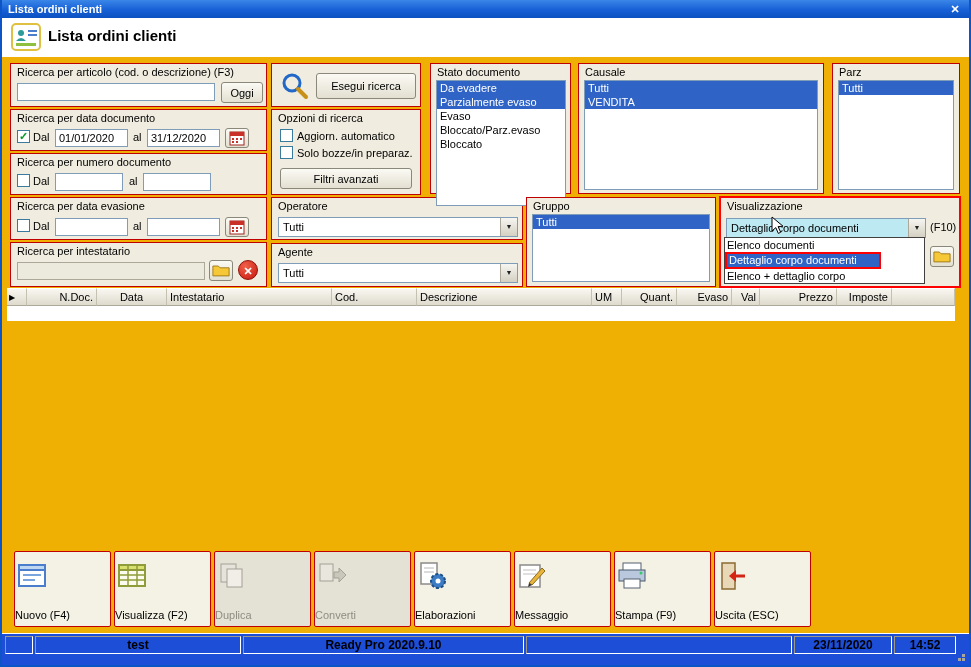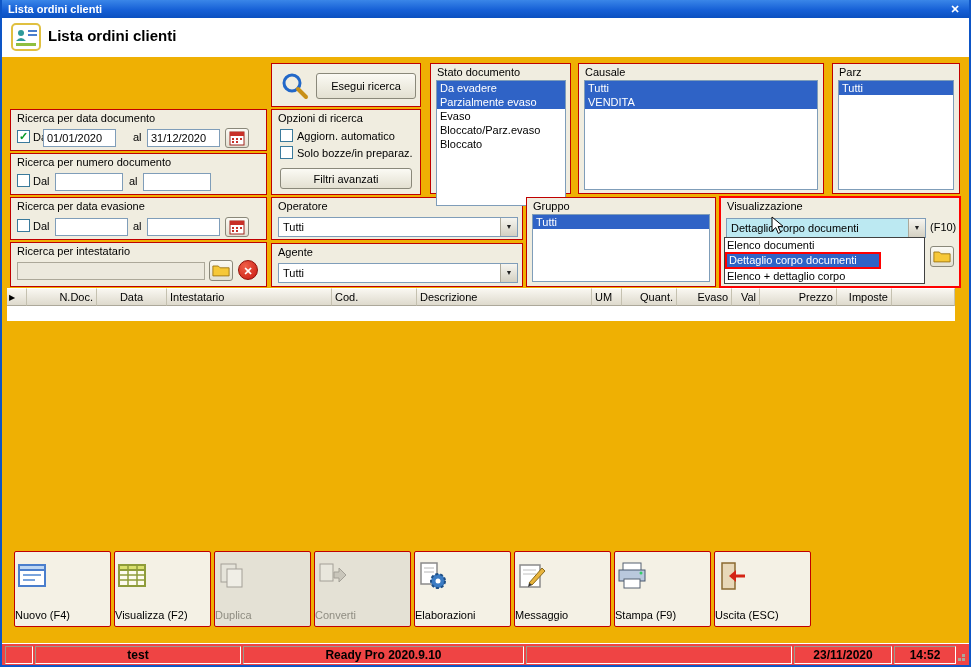--- a/index.html
+++ b/index.html
@@ -60,21 +60,21 @@
   .th.r{text-align:right}.th.c{text-align:center}
   .emptyrow{position:absolute;left:5px;top:306px;width:948px;height:15px;background:#fff}
   
   .tbtn{position:absolute;top:551px;width:97px;height:76px;background:#F4F1E5;
         border:1px solid #C00000;border-radius:2px;text-align:left}
   .tbtn.disabled{background:#E4E1D5}
   .tbtn.disabled .tlabel{color:#8F8D82}
   .ticon{margin-top:7px}
   .tlabel{position:absolute;bottom:5px;left:0;right:0;font-size:11px;color:#000}
   
-  .statusbar{position:absolute;left:0;right:0;bottom:0;height:22px;background:#ef4444;
+  .statusbar{position:absolute;left:0;right:0;bottom:0;height:32px;background:#1d4ed8;
              border-top:1px solid #fff}
   .sb{position:absolute;top:2px;height:18px;border:1px solid;border-color:#9C998C #FFF #FFF #9C998C;
       font-size:12px;font-weight:bold;text-align:center;line-height:16px;color:#000}
   .grip{position:absolute;right:4px;bottom:4px;width:3px;height:3px;background:#AAA79A;
         box-shadow:-4px 0 0 #AAA79A,0 -4px 0 #AAA79A}
   .cursor{position:absolute;z-index:100}
 </style>
 </head>
 <body>
 
@@ -90,26 +90,31 @@
       <rect x="1" y="1" width="28" height="26" rx="4" fill="#fff" stroke="#E0C040" stroke-width="2"></rect>
       <circle cx="10" cy="10" r="3" fill="#2E9A9A"></circle>
       <path d="M5,18 q5,-6 10,0 Z" fill="#2E9A9A"></path>
       <line x1="17" y1="8" x2="26" y2="8" stroke="#4A7ECC" stroke-width="2"></line>
       <line x1="17" y1="12" x2="26" y2="12" stroke="#4A7ECC" stroke-width="2"></line>
       <rect x="5" y="20" width="20" height="3" fill="#8FBF3F"></rect>
     </svg>
     <div class="apptitle">Lista ordini clienti</div>
   </div>
 
+  <div class="panel" style="left:8px;top:63px;width:257px;height:44px">
+    <div class="plabel">Ricerca per articolo (cod. o descrizione) (F3)</div>
+    <input class="tinput" style="left: 6px; top: 19px; width: 198px;">
+    <button class="btn3d" style="left:210px;top:18px;width:42px;height:21px">Oggi</button>
+  </div>
 
   <div class="panel" style="left:8px;top:109px;width:257px;height:42px">
     <div class="plabel">Ricerca per data documento</div>
     <span class="cb checked" style="left:6px;top:20px"></span>
     <span class="cblabel" style="left:22px;top:21px">Dal</span>
-    <input class="tinput" style="left: 32px; top: 19px; width: 73px;" value="01/01/2020">
+    <input class="tinput" style="left: 44px; top: 19px; width: 73px;" value="01/01/2020">
     <span class="cblabel" style="left:122px;top:21px">al</span>
     <input class="tinput" style="left: 136px; top: 19px; width: 73px;" value="31/12/2020">
     <span class="icbtn" style="left:214px;top:18px;width:24px;height:20px">
       <svg width="16" height="16" viewBox="0 0 16 16">
         <rect x="1" y="2" width="14" height="13" fill="#fff" stroke="#A0241C"></rect>
         <rect x="1" y="2" width="14" height="4" fill="#C83028"></rect>
         <rect x="3" y="8" width="2" height="2" fill="#C83028"></rect>
           <rect x="7" y="8" width="2" height="2" fill="#C83028"></rect>
         <rect x="11" y="8" width="2" height="2" fill="#C83028"></rect>
           <rect x="3" y="11" width="2" height="2" fill="#C83028"></rect>

